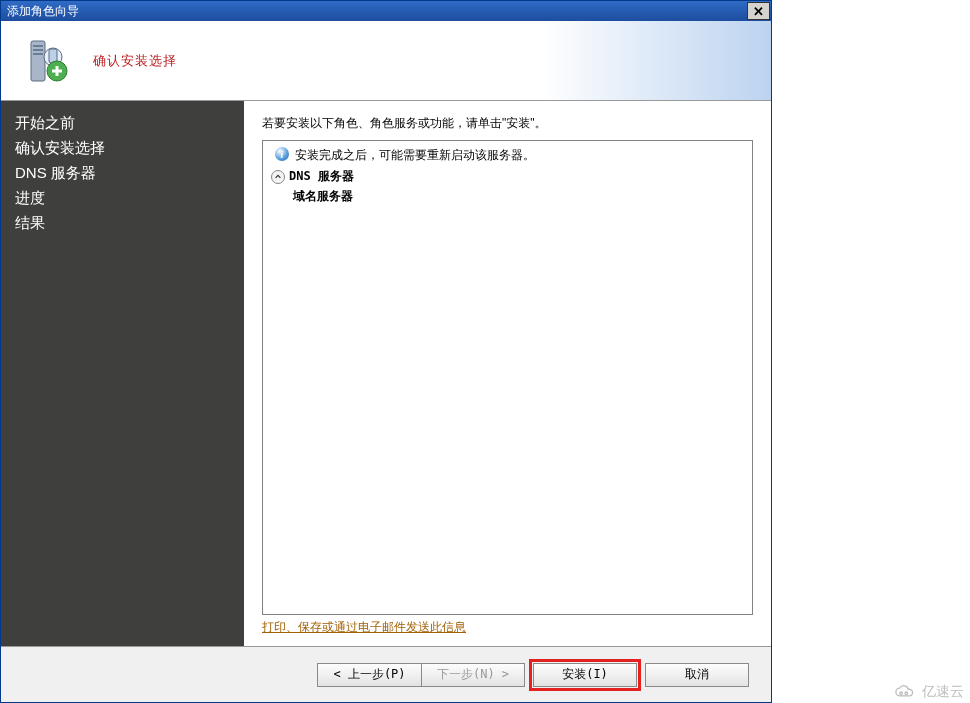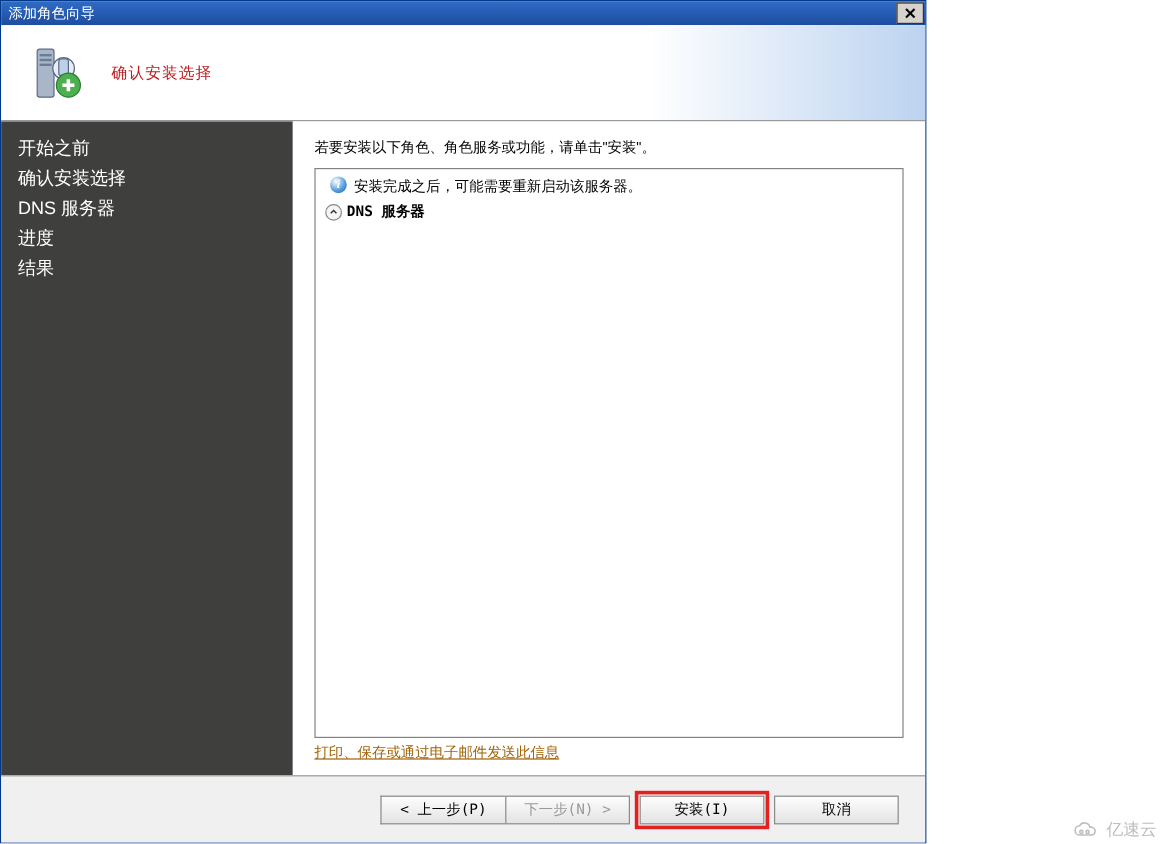--- a/index.html
+++ b/index.html
@@ -194,20 +194,21 @@
           <span>安装完成之后，可能需要重新启动该服务器。</span>
         </div>
         <div class="expander-row">
           <span class="exp-btn">
             <svg viewBox="0 0 10 10">
                 <path d="M2 6 L5 3 L8 6" fill="none" stroke="#333" stroke-width="1.5"></path>
               </svg>
           </span>
           <span>DNS 服务器</span>
         </div>
+        <div class="sub-row">域名服务器</div>
       </div>
 
       <a class="print-link">打印、保存或通过电子邮件发送此信息</a>
     </div>
 
   </div>
 
   <div class="footer">
     <div class="pair">
       <button class="btn">&lt; 上一步(P)</button>

